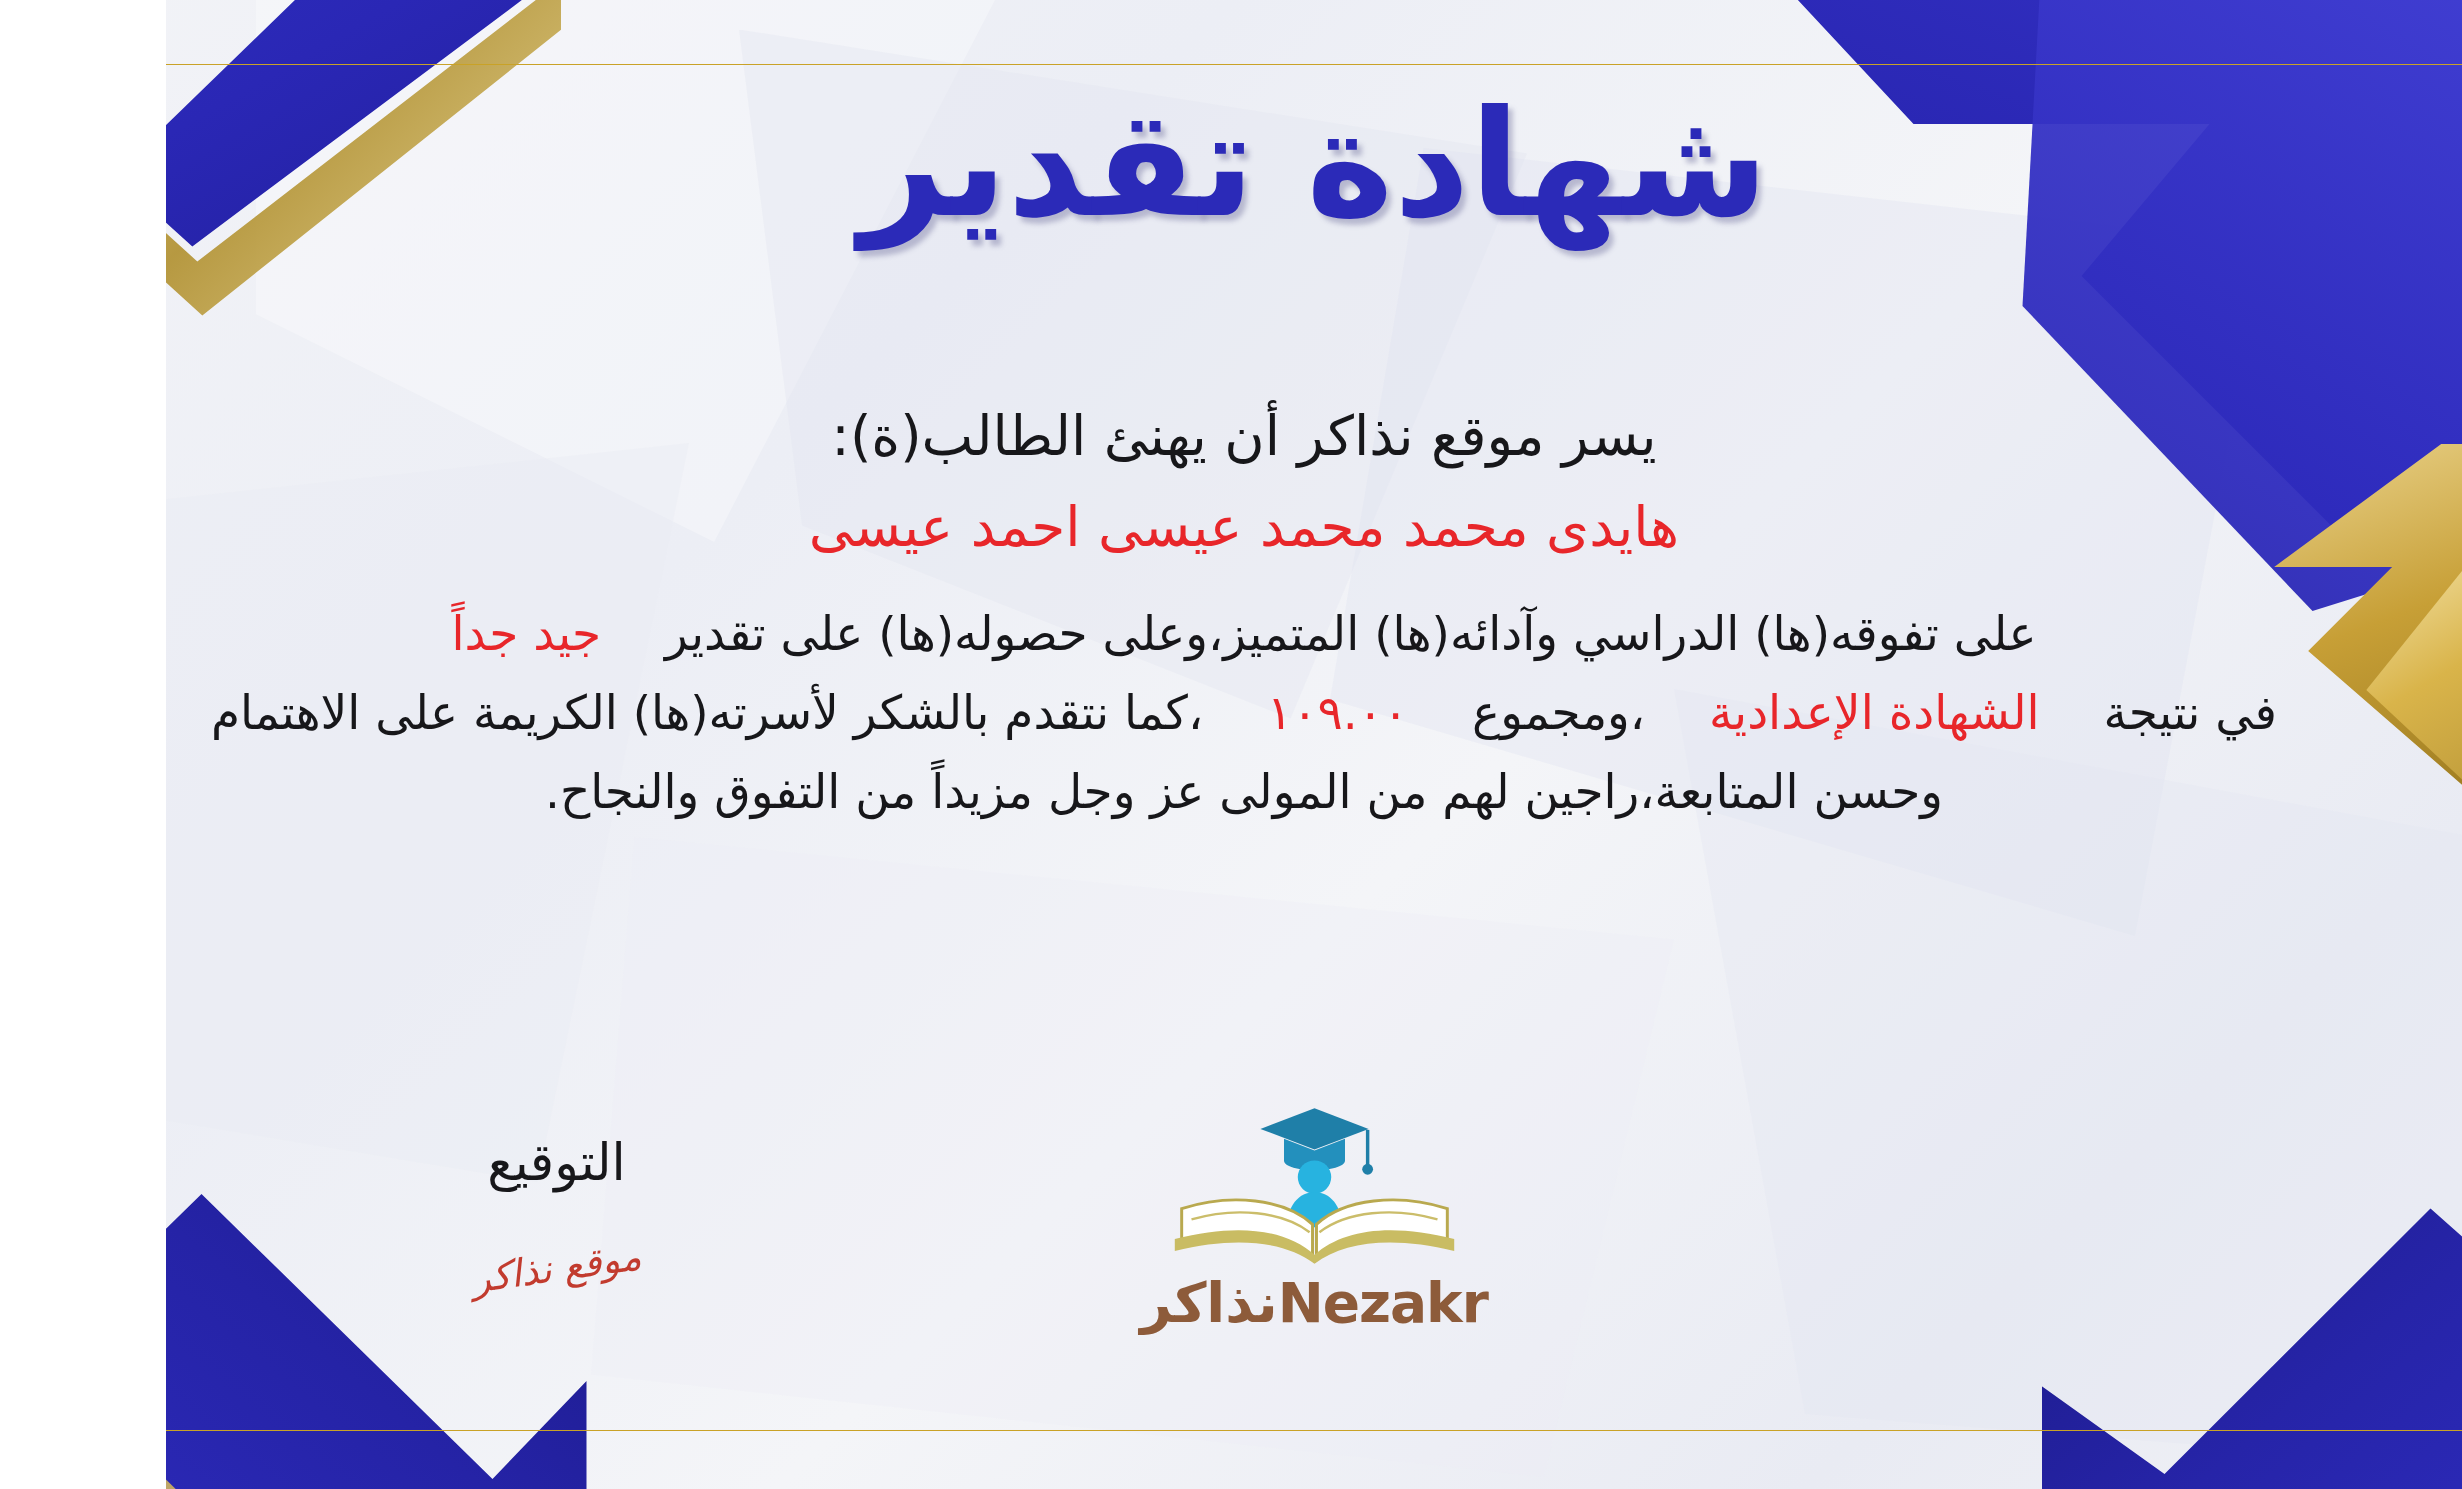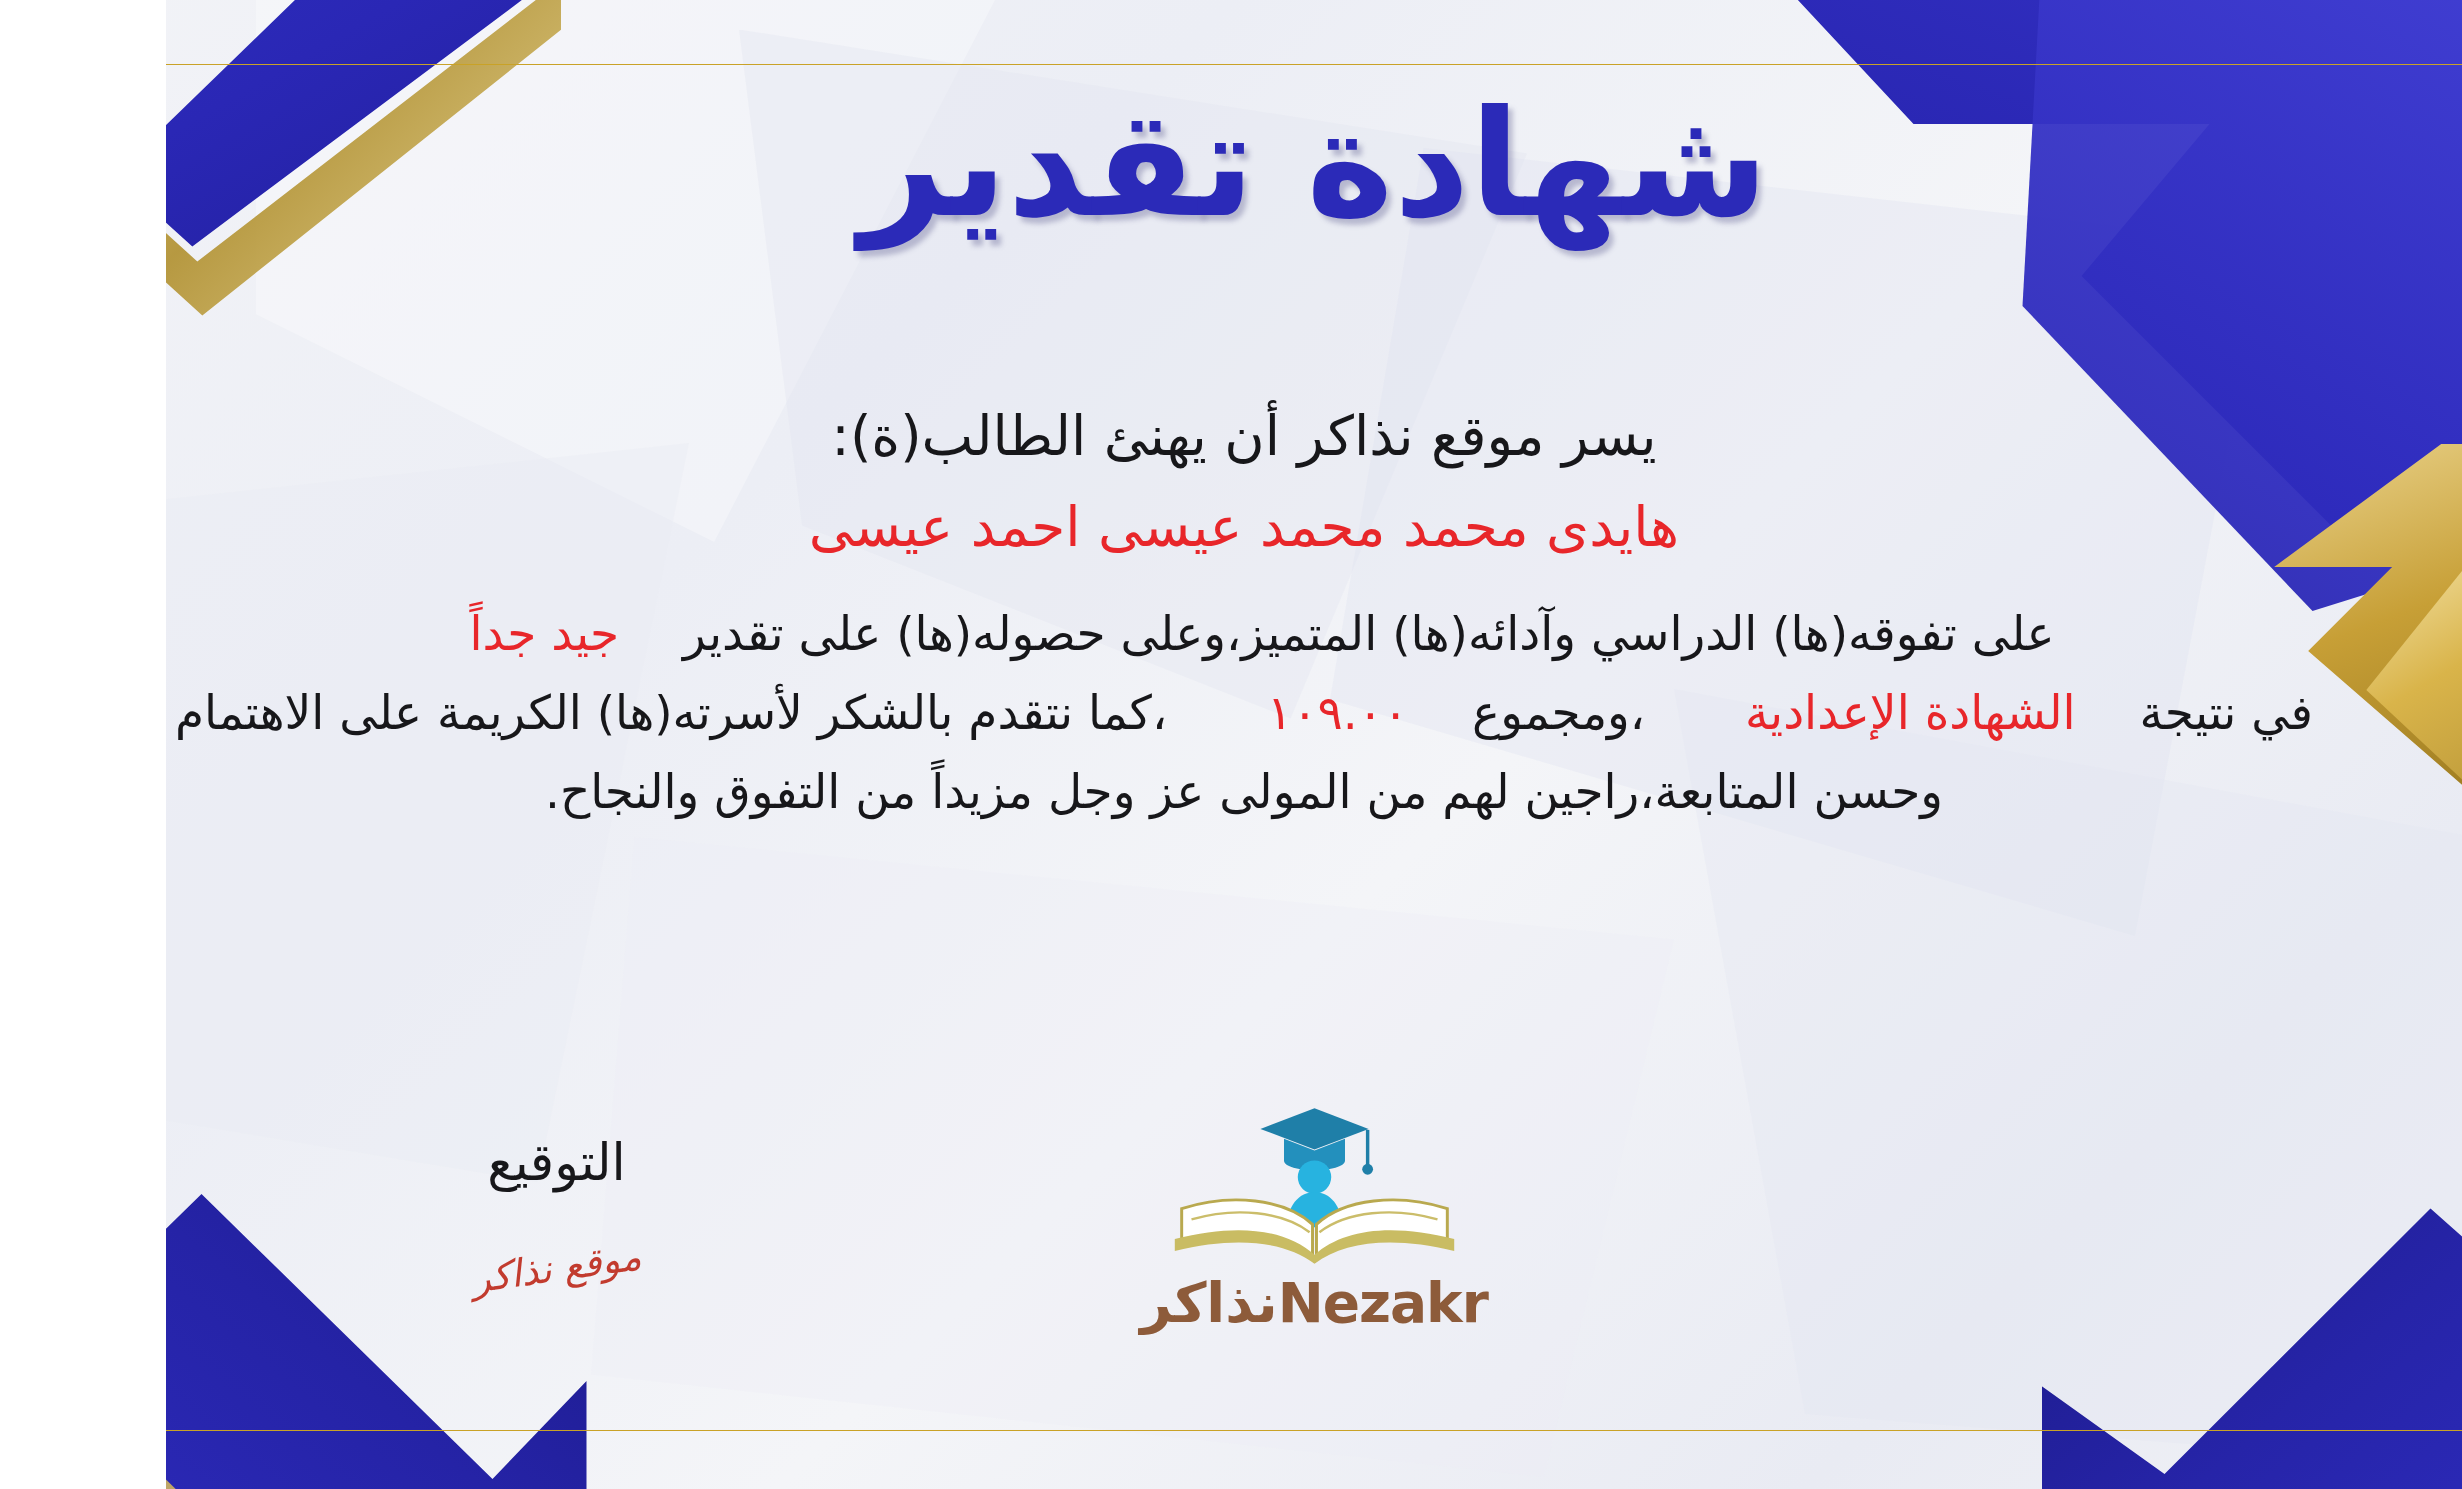--- a/index.html
+++ b/index.html
@@ -195,21 +195,20 @@
 
   .para {
     font-size: 47px;
     color: #17171a;
     line-height: 1.68;
     font-family: "DejaVu Sans", sans-serif;
     text-align: center;
   }
   .para .red {
     color: #e8262a;
-    margin-left: 36px;
   }
   .para .sp {
     display: inline-block;
     width: 34px;
   }
 
   
   .signature-block {
     position: absolute;
     left: 384px;

